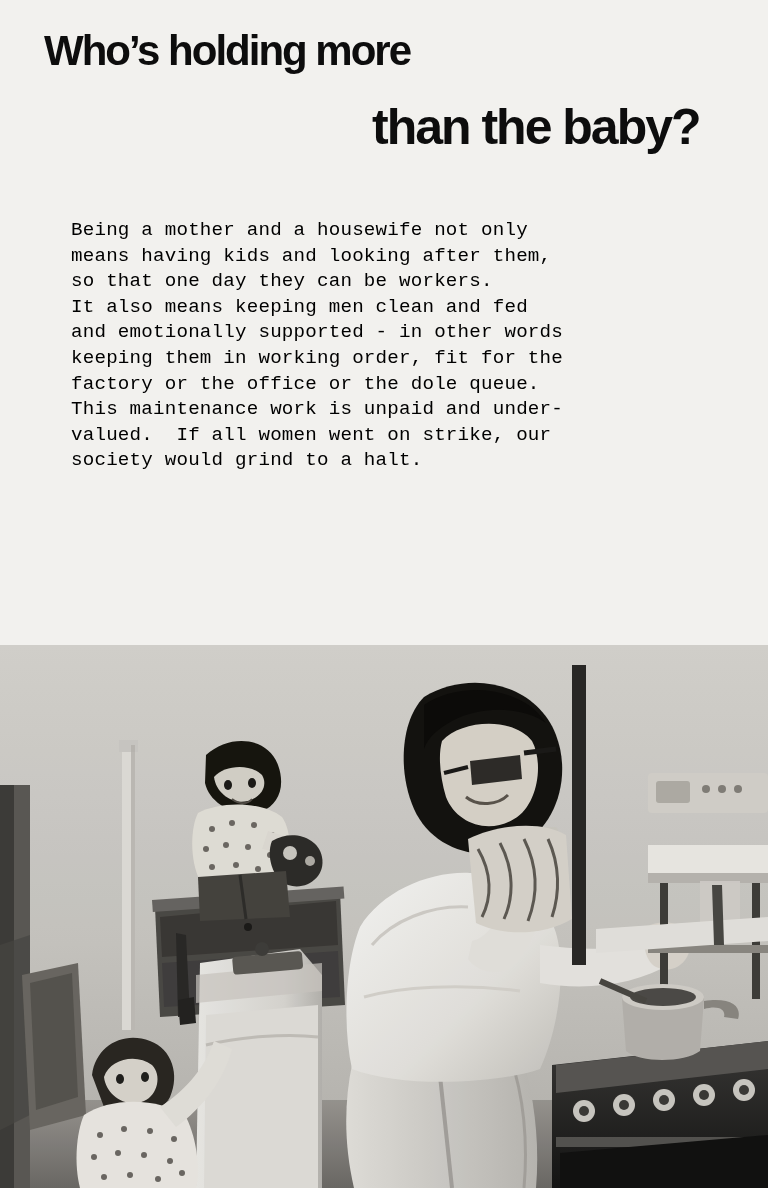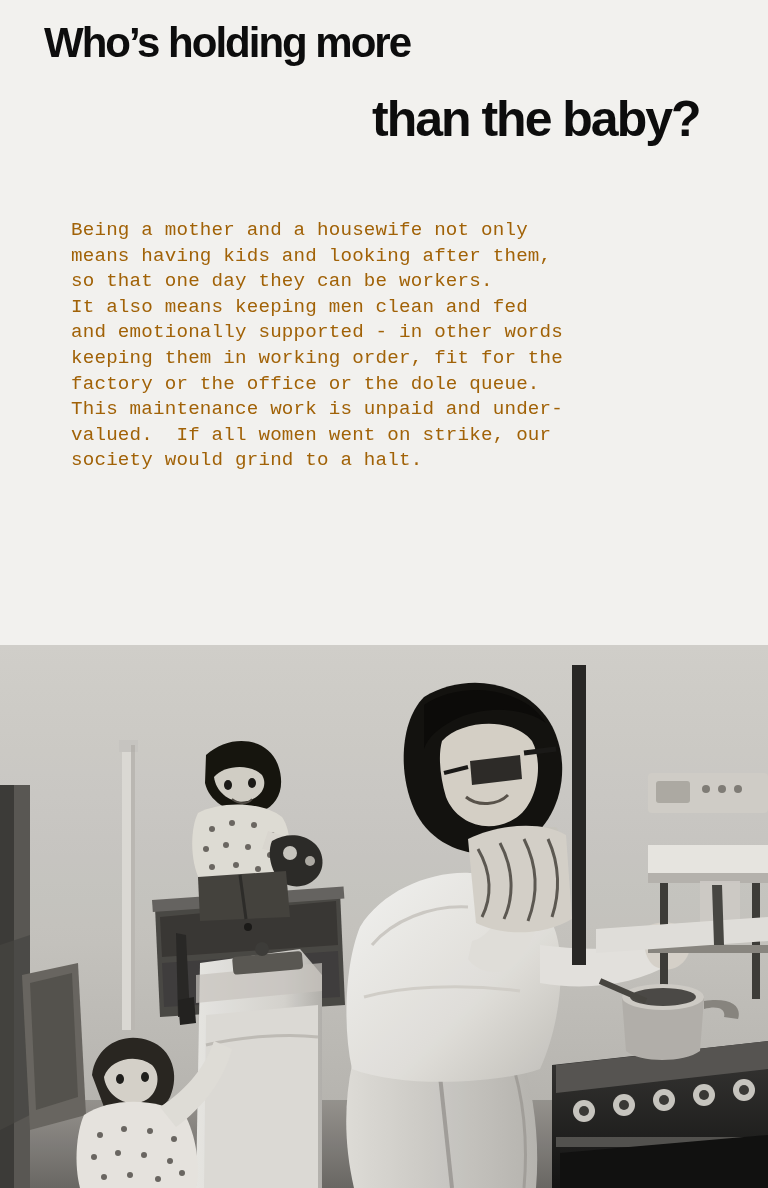--- a/index.html
+++ b/index.html
@@ -21,21 +21,21 @@
     top: 0;
     width: 768px;
     height: 1188px;
     background: #f2f1ee;
   }
 
   
   .headline {
     position: absolute;
     left: 0;
-    top: 0;
+    top: 8px;
     width: 768px;
     padding-top: 22px;
   }
   .headline-line {
     font-family: "Liberation Sans", sans-serif;
     font-weight: bold;
     font-size: 41px;
     letter-spacing: -2.0px;
     color: #0d0d0d;
     line-height: 1.0;
@@ -53,21 +53,21 @@
 
   
   .bodycopy {
     position: absolute;
     left: 71px;
     top: 218px;
     width: 640px;
     font-family: "Liberation Mono", monospace;
     font-size: 19.2px;
     line-height: 25.6px;
-    color: #a16207;
+    color: #000000;
     letter-spacing: 0.2px;
     white-space: pre-wrap;
   }
 
   
   .photo {
     position: absolute;
     left: 0;
     top: 645px;
     width: 768px;

